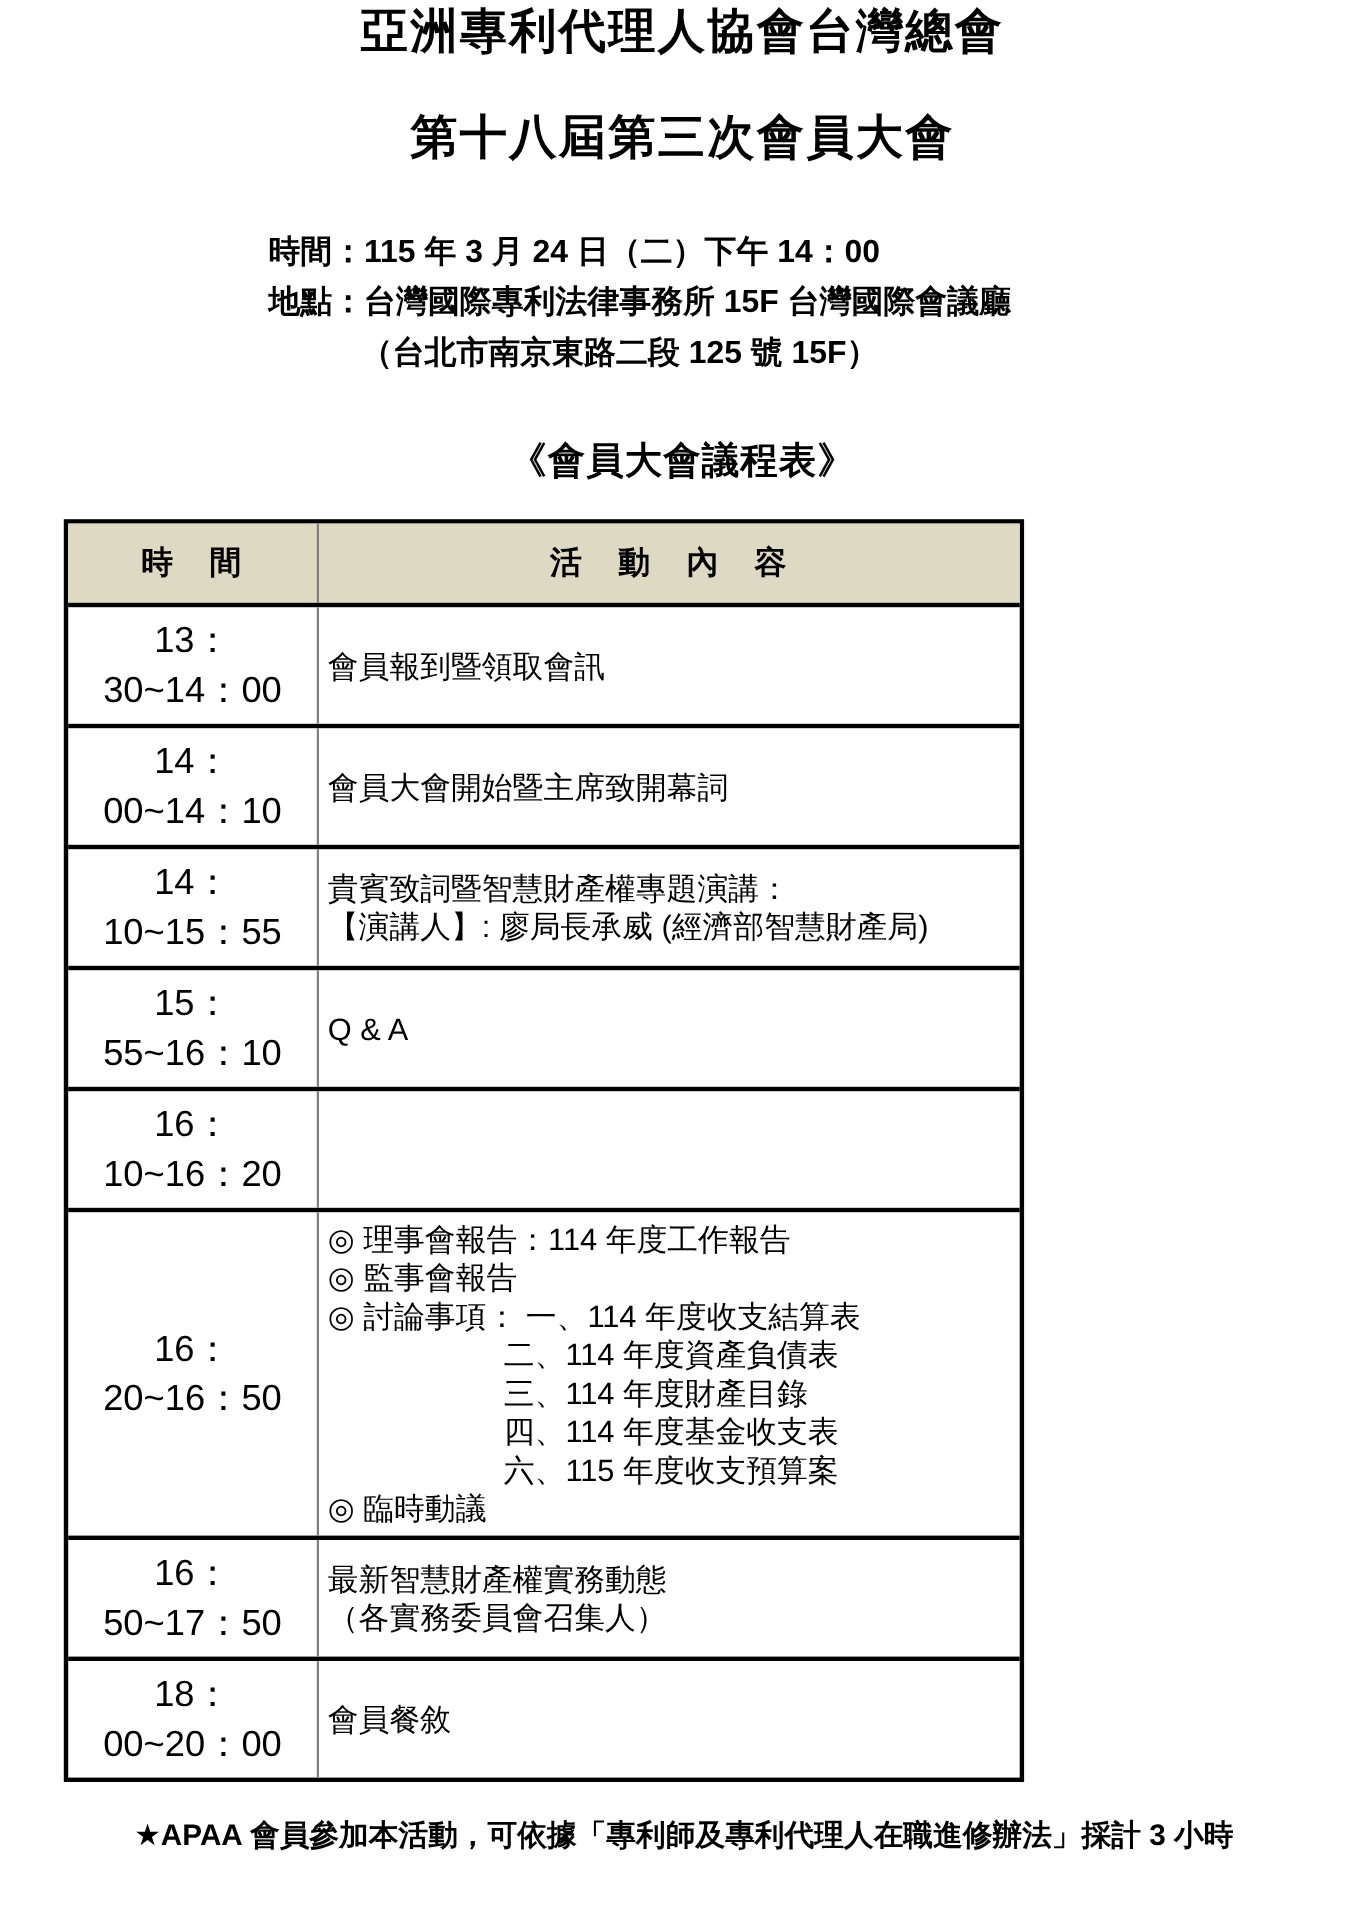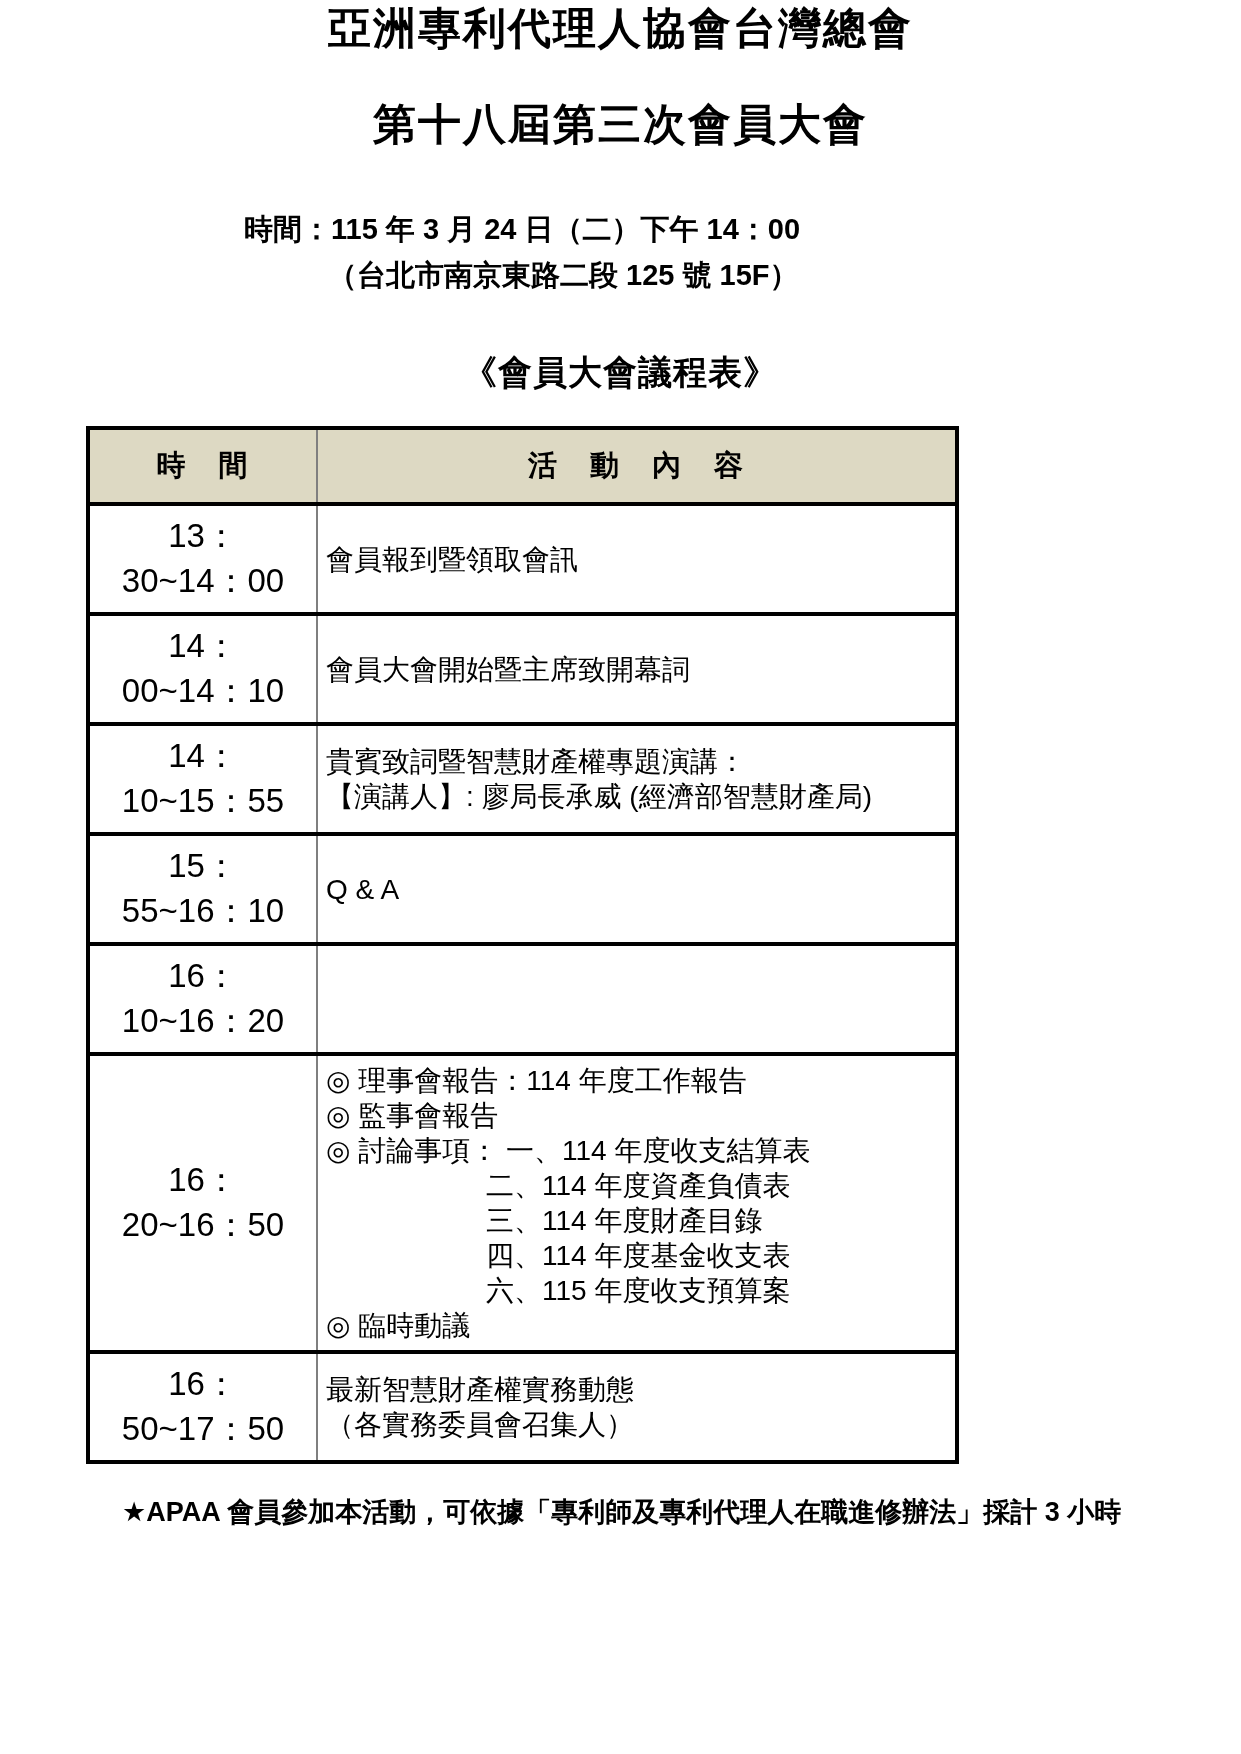--- a/index.html
+++ b/index.html
@@ -38,21 +38,21 @@
   .info-line { white-space: nowrap; }
   .info-address { padding-left: 84px; }
   .agenda-heading {
     margin-top: 52px;
     text-align: center;
     font-size: 34px;
     font-weight: 700;
     letter-spacing: 1px;
   }
   .agenda-table {
-    margin: 30px 0 0 86px;
+    margin: 30px 0 0 58px;
     width: 873px;
     border: 4px solid #000;
   }
   .t-row {
     display: flex;
     align-items: stretch;
     border-top: 4px solid #000;
   }
   .t-row.header {
     border-top: none;
@@ -99,20 +99,21 @@
 </head>
 <body>
 
 <div class="page">
 
   <div class="title">亞洲專利代理人協會台灣總會</div>
   <div class="subtitle">第十八屆第三次會員大會</div>
 
   <div class="info-block">
     <div class="info-line"><span>時間：</span><span>115 年 3 月 24 日（二）下午 14：00</span></div>
+    <div class="info-line"><span>地點：</span><span>台灣國際專利法律事務所 15F 台灣國際會議廳</span></div>
     <div class="info-line info-address">（台北市南京東路二段 125 號 15F）</div>
   </div>
 
   <div class="agenda-heading">《會員大會議程表》</div>
 
   <div class="agenda-table">
 
     <div class="t-row header">
       <div class="cell-time">時　間</div>
       <div class="cell-content">活　動　內　容</div>
@@ -166,18 +167,24 @@
     </div>
 
     <div class="t-row">
       <div class="cell-time">16：50~17：50</div>
       <div class="cell-content">
         <div class="line">最新智慧財產權實務動態</div>
         <div class="line">（各實務委員會召集人）</div>
       </div>
     </div>
 
+    <div class="t-row">
+      <div class="cell-time">18：00~20：00</div>
+      <div class="cell-content">
+        <div class="line">會員餐敘</div>
+      </div>
+    </div>
 
   </div>
 
   <div class="footnote">★APAA 會員參加本活動，可依據「專利師及專利代理人在職進修辦法」採計 3 小時</div>
 
 </div>
 
 </body></html>

